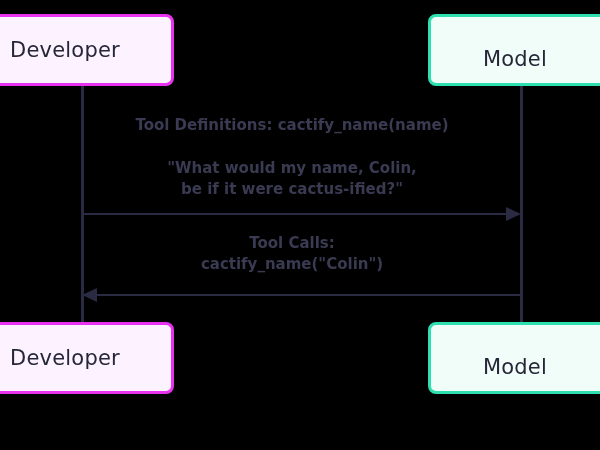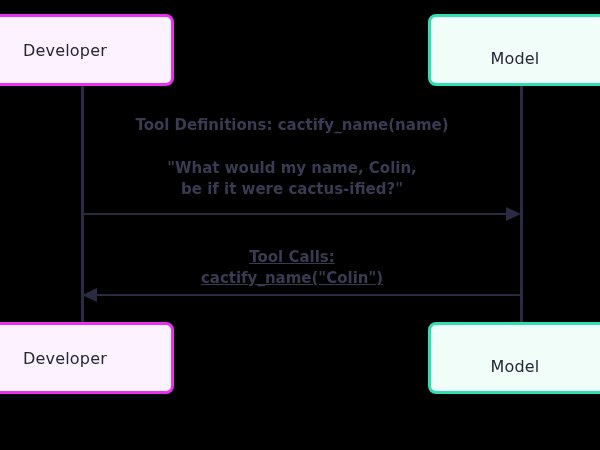--- a/index.html
+++ b/index.html
@@ -45,21 +45,21 @@
     width: 196px;
     height: 72px;
   }
   .actor-box.top    { top: 14px; }
   .actor-box.bottom { top: 322px; }
 
   .actor-box.developer .actor-label { padding-right: 22px; }
   .actor-box.model .actor-label     { padding-right: 22px; margin-top: 17px; }
 
   .actor-label {
-    font-size: 16px;
+    font-size: 21px;
     color: #262638;
     letter-spacing: 0.2px;
     white-space: nowrap;
   }
 
   
   .lifeline {
     position: absolute;
     width: 3px;
     background: #2a2a42;
@@ -112,21 +112,21 @@
     color: #3a3a52;
     font-size: 15px;
     font-weight: bold;
     line-height: 21px;
     white-space: pre-line;
     left: 82px;
     width: 420px;
   }
   .msg-label.defs  { top: 115px; }
   .msg-label.query { top: 158px; }
-  .msg-label.calls { top: 247px; text-decoration: underline; }
+  .msg-label.calls { top: 233px; }
 </style>
 </head>
 <body>
 
 <div id="diagram">
 
   <div class="actor-box developer top">
     <span class="actor-label">Developer</span>
   </div>
 

